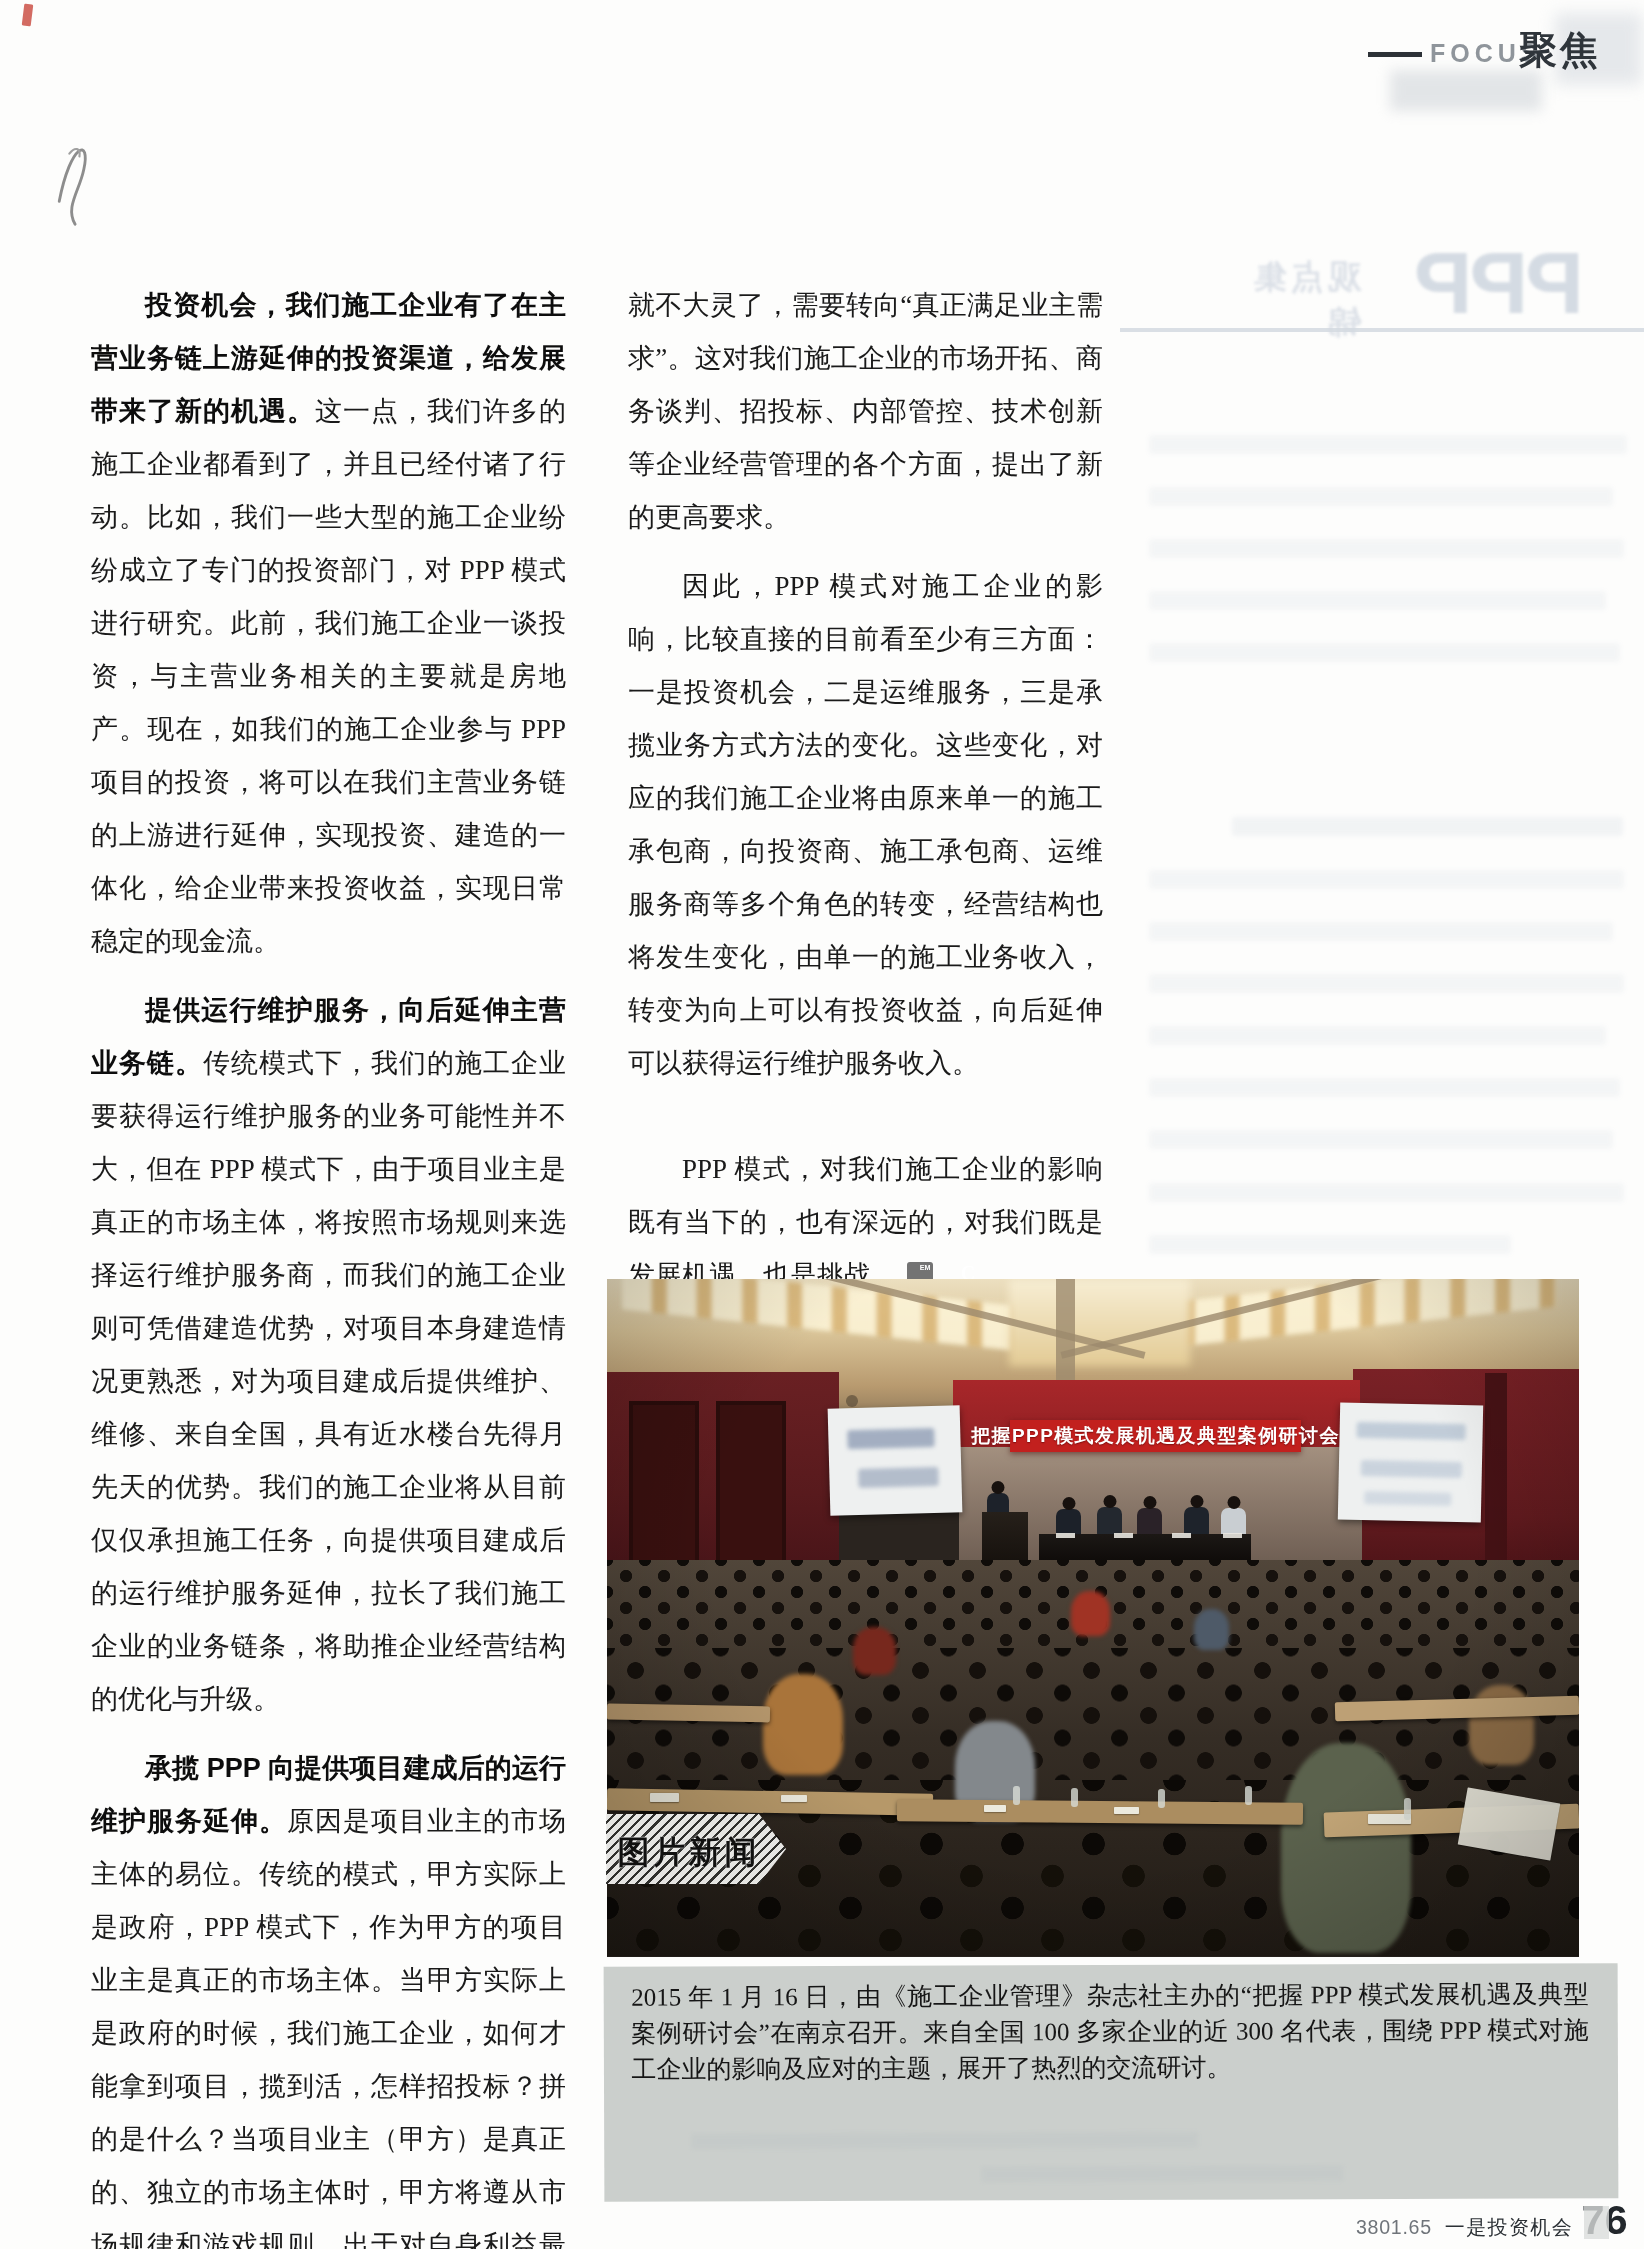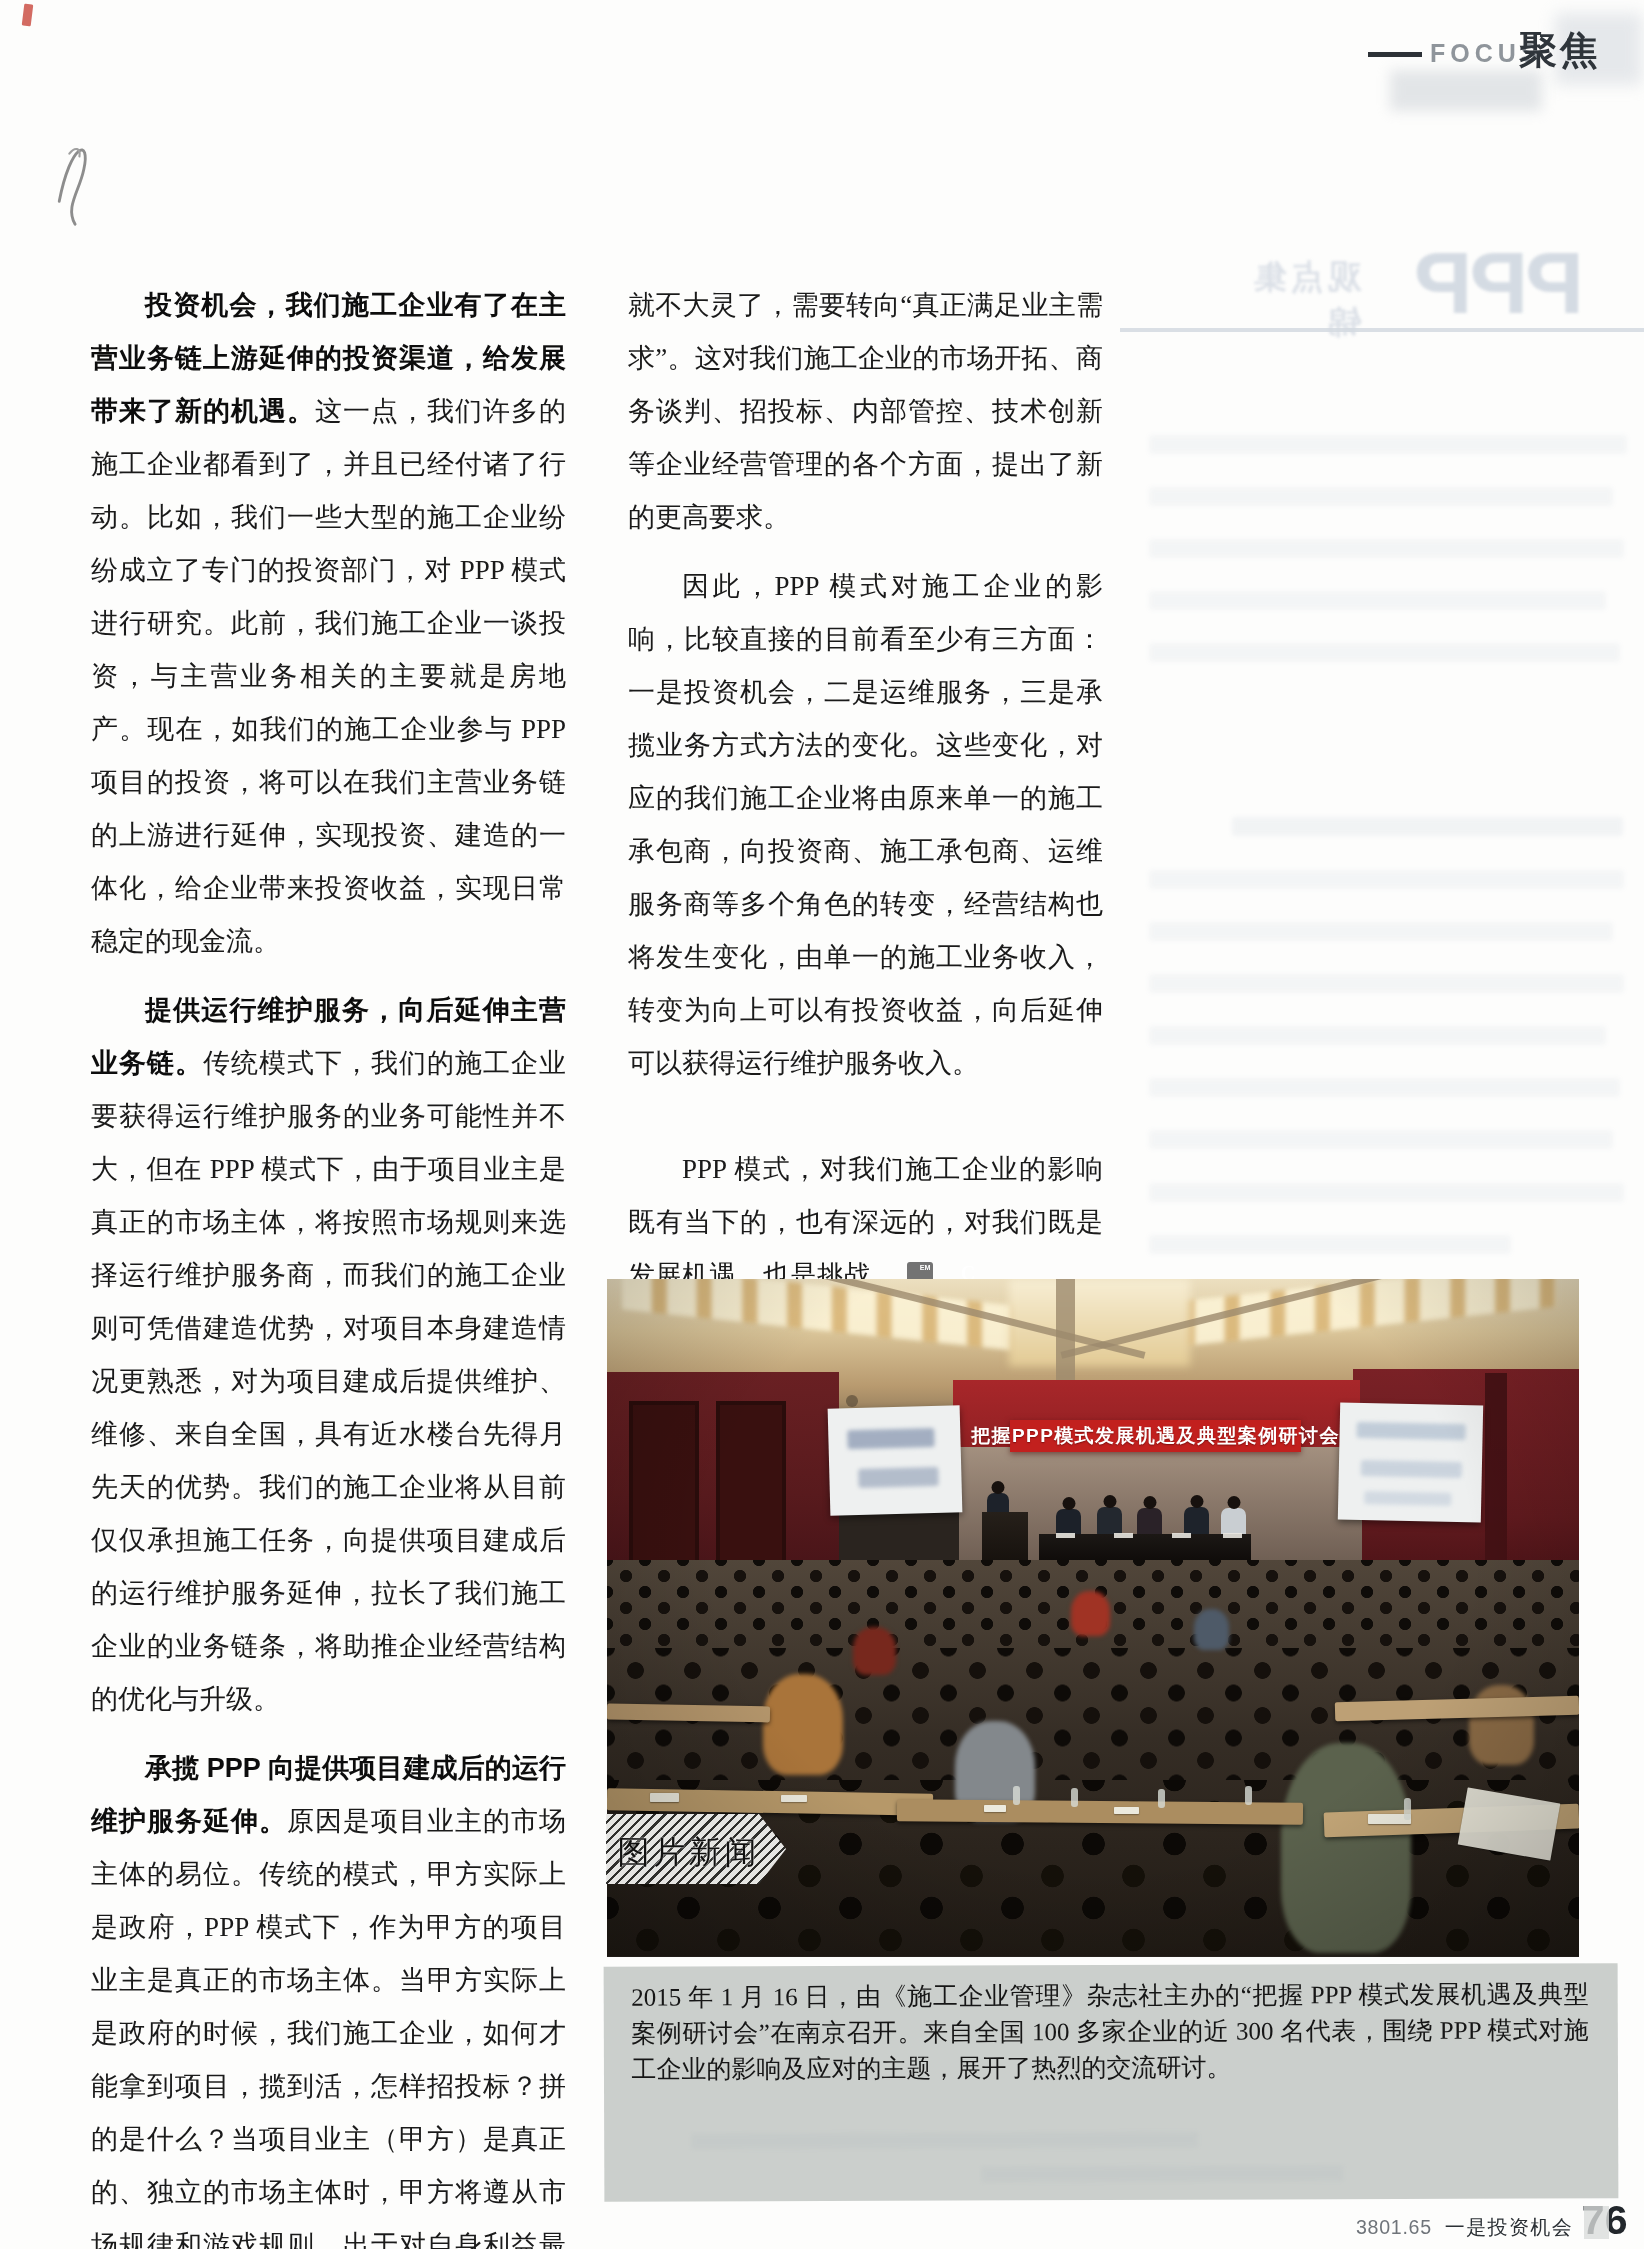--- a/index.html
+++ b/index.html
@@ -119,21 +119,21 @@
   .paper{position:absolute;background:#eceade;border-radius:0.7px;box-shadow:0 0.7px 1.4px rgba(0,0,0,.4);}
   .bottle{position:absolute;width:7.2px;height:19px;background:#d8dcd6;opacity:.8;border-radius:2.9px;}
   .photo-vignette{position:absolute;left:0;top:0;width:100%;height:100%;
       background:radial-gradient(ellipse at 50% 40%,rgba(0,0,0,0) 55%,rgba(0,0,0,.28) 100%);}
 
   
   .ribbon{position:absolute;left:606px;top:1814px;width:180px;height:70px;
           background:repeating-linear-gradient(135deg,#ececea 0 5px,#30302e 5px 7.2px);
           clip-path:polygon(0 0,85% 0,100% 50%,85% 100%,0 100%);
           display:flex;align-items:center;opacity:.97;}
-  .ribbon-text{margin-left:11.6px;font-size:32px;font-weight:400;letter-spacing:3.6px;color:#101010;
+  .ribbon-text{margin-left:11.6px;font-size:32px;font-weight:700;letter-spacing:3.6px;color:#101010;
                text-shadow:0 0 2.2px rgba(255,255,255,.9),0 0 0.7px #ffffff;margin-top:7px;}
 
   
   .caption-box{position:absolute;left:604px;top:1965px;width:1014px;height:235px;background:#cbcfcc;
                transform:rotate(-.2deg);}
   .caption-text{margin:0;padding:13px 29px 0 27.5px;font-size:25px;line-height:36px;color:#161616;
                 text-align:justify;font-family:"Liberation Serif","DejaVu Serif",serif;}
   .cap-ghost{position:absolute;height:16px;background:#8796a8;opacity:.07;filter:blur(2.2px);}
 
   

